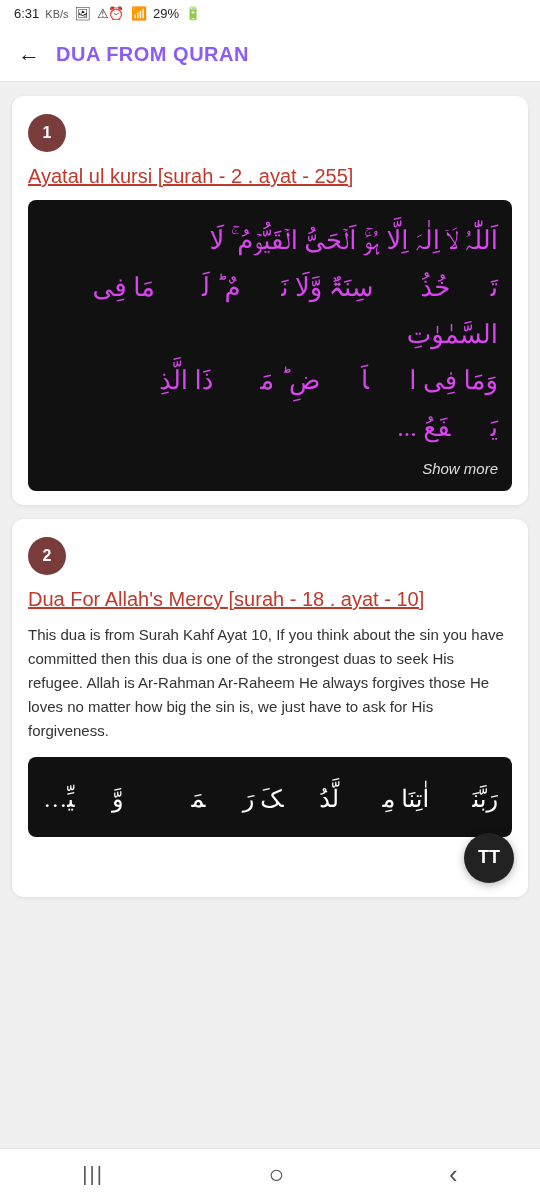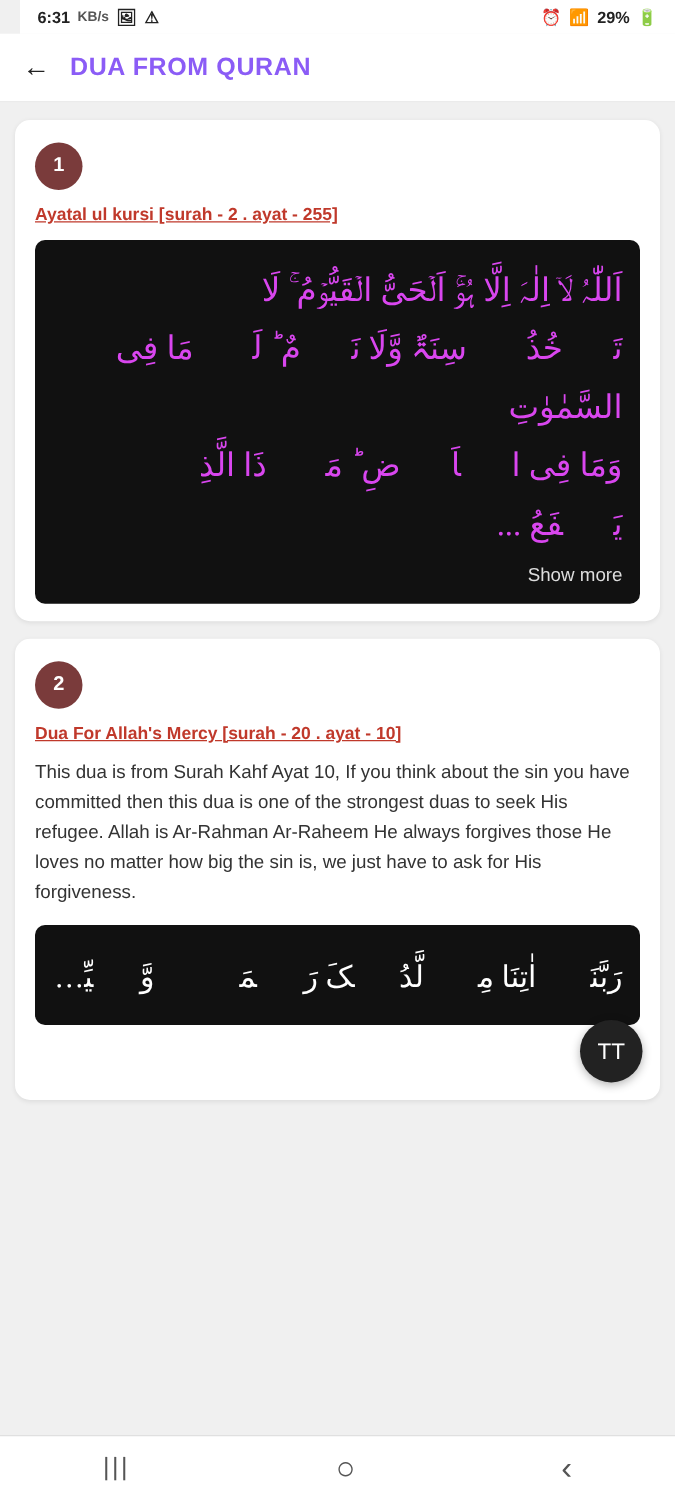--- a/index.html
+++ b/index.html
@@ -7,27 +7,25 @@
     body {
       width: 540px;
       min-height: 1204px;
       background: #f0f0f0;
       font-family: 'Segoe UI', Arial, sans-serif;
       font-size: 16px;
       color: #222;
     }
     .status-bar {
       display: flex;
-      justify-content: space-between;
       align-items: center;
       background: #fff;
       padding: 6px 14px;
       font-size: 13px;
-      font-weight: 700;
-      margin-left: 16px;
+      font-weight: 400;
     }
     .status-left { display: flex; align-items: center; gap: 6px; }
     .status-right { display: flex; align-items: center; gap: 6px; }
     .header {
       display: flex;
       align-items: center;
       background: #fff;
       padding: 14px 18px;
       gap: 16px;
       border-bottom: 1px solid #e5e5e5;
@@ -65,22 +63,22 @@
       color: #fff;
       font-size: 16px;
       font-weight: 700;
       display: flex;
       align-items: center;
       justify-content: center;
       margin-bottom: 10px;
     }
     .dua-title {
       color: #c0392b;
-      font-size: 14px;
-      font-weight: 700;
+      font-size: 20px;
+      font-weight: 400;
       margin-bottom: 10px;
       text-decoration: underline;
       cursor: pointer;
       line-height: 1.4;
     }
     .dua-description {
       font-size: 15px;
       line-height: 1.6;
       color: #333;
       margin-bottom: 14px;
@@ -100,35 +98,36 @@
       font-family: 'Traditional Arabic', 'Scheherazade', serif;
       letter-spacing: 0.5px;
     }
     .show-more-btn {
       display: block;
       text-align: right;
       color: #ddd;
       font-size: 15px;
       margin-top: 8px;
       cursor: pointer;
+      font-style: italic;
     }
     .fab-button {
       position: absolute;
       bottom: 14px;
       right: 14px;
       width: 50px;
       height: 50px;
       background: #222;
       color: #fff;
       border-radius: 50%;
       display: flex;
       align-items: center;
       justify-content: center;
       font-size: 18px;
-      font-weight: 400;
+      font-weight: 700;
       cursor: pointer;
       box-shadow: 0 2px 8px rgba(0,0,0,0.3);
       z-index: 10;
     }
     .nav-bar {
       position: fixed;
       bottom: 0;
       width: 540px;
       background: #fff;
       border-top: 1px solid #e0e0e0;
@@ -192,21 +191,21 @@
         وَمَا فِی الۡاَرۡضِ ؕ مَنۡ ذَا الَّذِیۡ یَشۡفَعُ ...
       </div>
       <span class="show-more-btn">Show more</span>
     </div>
   </div>
 
   <div class="card" style="padding-bottom: 60px;">
     <div class="number-badge">
       <span>2</span>
     </div>
-    <div class="dua-title">Dua For Allah's Mercy [surah - 20 . ayat - 10]</div>
+    <div class="dua-title">Dua For Allah's Mercy [surah - 18 . ayat - 10]</div>
     <div class="dua-description">This dua is from Surah Kahf Ayat 10, If you think about the sin you have committed then this dua is one of the strongest duas to seek His refugee. Allah is Ar-Rahman Ar-Raheem He always forgives those He loves no matter how big the sin is, we just have to ask for His forgiveness.</div>
     <div class="arabic-block" style="min-height:80px;">
       <div class="arabic-small">
         رَبَّنَاۤ اٰتِنَا مِنۡ لَّدُنۡکَ رَحۡمَۃً ۚ وَّہَیِّئۡ لَنَا مِنۡ اَمۡرِنَا رَشَدًا ...
       </div>
     </div>
 
     <div class="fab-button">TT</div>
   </div>
 

